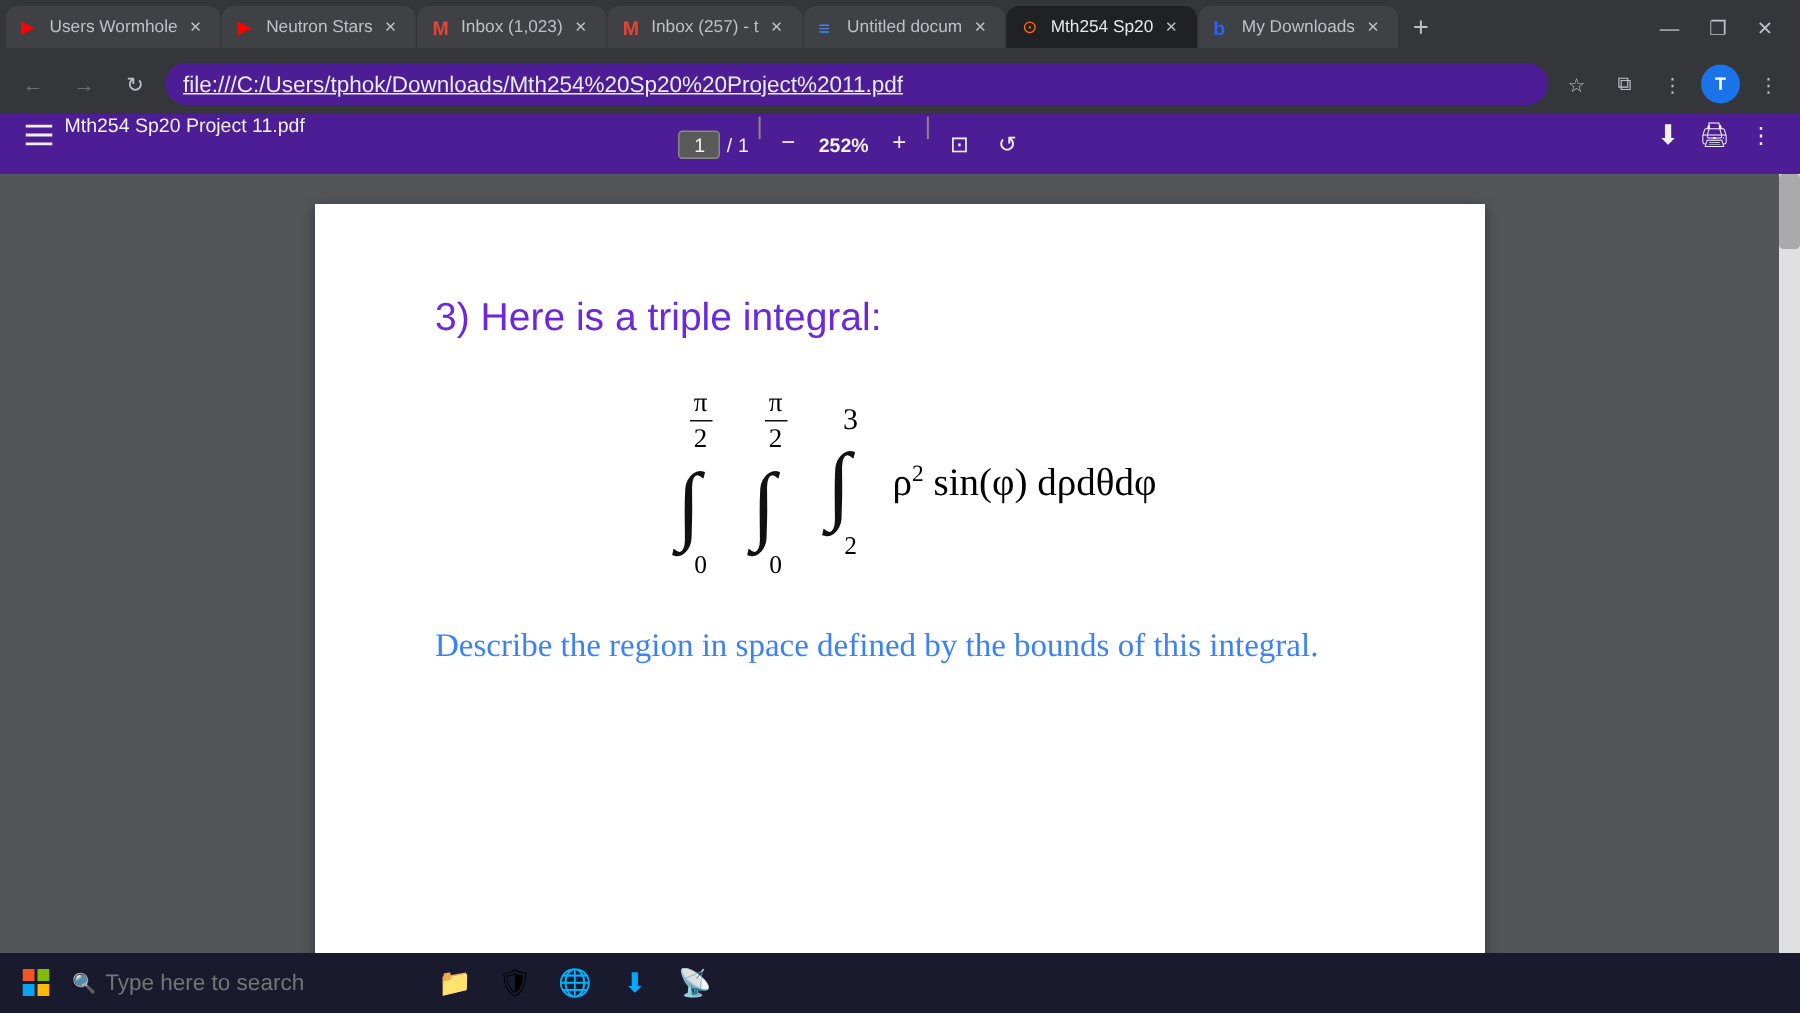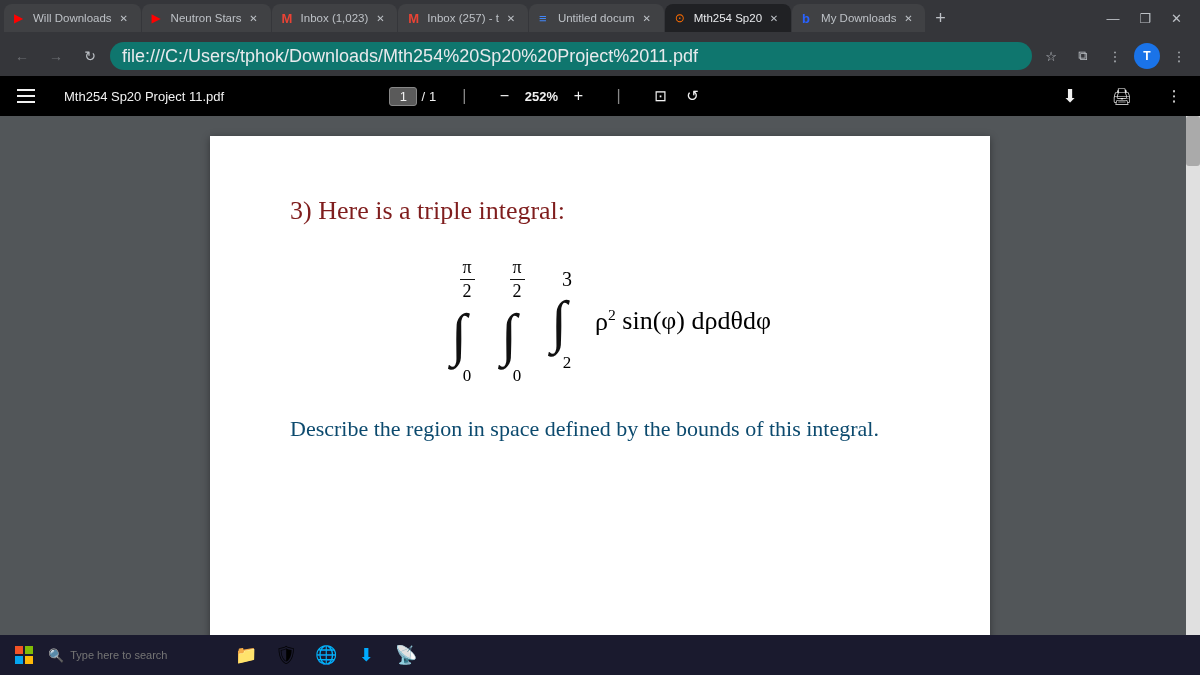--- a/index.html
+++ b/index.html
@@ -66,28 +66,29 @@
     }
     .nav-btn {
       width: 28px; height: 28px;
       border-radius: 50%;
       display: flex; align-items: center; justify-content: center;
       color: #bdc1c6; font-size: 14px; cursor: pointer;
     }
     .nav-btn.disabled { opacity: 0.4; }
     .address-input {
       flex: 1;
-      background: #0f766e;
+      background: #4c1d95;
       border: none;
       border-radius: 20px;
       height: 28px;
       padding: 0 12px;
       color: #e8eaed;
-      font-size: 18px;
+      font-size: 15px;
       outline: none;
+      text-decoration: underline;
     }
     .address-icons {
       display: flex; gap: 6px; align-items: center;
     }
     .addr-icon {
       width: 26px; height: 26px;
       border-radius: 50%;
       display: flex; align-items: center; justify-content: center;
       color: #bdc1c6; font-size: 13px; cursor: pointer;
     }
@@ -103,26 +104,25 @@
     .pdf-viewer {
       background: #525659;
       width: 100%;
       height: 599px;
       display: flex;
       flex-direction: column;
     }
 
     
     .pdf-toolbar {
-      background: #000000;
+      background: #4c1d95;
       height: 40px;
       display: flex;
-      align-items: center;
       padding: 0 12px;
-      gap: 24px;
+      gap: 3px;
       color: #f1f1f1;
       font-size: 13px;
       flex-shrink: 0;
     }
     .pdf-menu-btn {
       width: 28px; height: 28px;
       display: flex; align-items: center; justify-content: center;
       cursor: pointer; border-radius: 4px; color: #f1f1f1;
     }
     .pdf-title { flex: 1; font-size: 13px; color: #f1f1f1; }
@@ -176,24 +176,24 @@
       width: 780px;
       min-height: 520px;
       padding: 60px 80px 60px 80px;
       box-shadow: 0 2px 8px rgba(0,0,0,0.4);
       position: relative;
     }
 
     
     .problem-heading {
       font-size: 26px;
-      font-family: Liberation Serif, serif;
+      font-family: Liberation Sans, sans-serif;
       font-weight: normal;
       margin-bottom: 30px;
-      color: #7f1d1d;
+      color: #6d28d9;
     }
 
     
     .integral-container {
       display: flex;
       flex-direction: column;
       align-items: center;
       margin: 10px 0 30px 0;
     }
 
@@ -255,21 +255,21 @@
       font-size: 18px;
     }
     .frac-num { border-bottom: 1.5px solid #111; padding: 0 3px; line-height: 1.3; }
     .frac-den { padding: 0 3px; line-height: 1.3; }
 
     sup { font-size: 60%; vertical-align: super; }
 
     .description-text {
       font-size: 22px;
       font-family: 'Times New Roman', Times, serif;
-      color: #0c4a6e;
+      color: #3b82f6;
       margin-top: 10px;
     }
 
     
     .taskbar {
       position: fixed;
       bottom: 0;
       left: 0;
       width: 1200px;
       height: 40px;
@@ -327,21 +327,21 @@
       display: flex; align-items: center; justify-content: center;
       cursor: pointer;
     }
   </style>
 </head>
 <body>
 
 <div class="tab-bar">
   <div class="tab">
     <span class="tab-icon" style="color:#ff0000; font-size:12px;">▶</span>
-    <span class="tab-label">Will Downloads</span>
+    <span class="tab-label">Users Wormhole</span>
     <span class="tab-close">✕</span>
   </div>
   <div class="tab">
     <span class="tab-icon" style="color:#ff0000; font-size:12px;">▶</span>
     <span class="tab-label">Neutron Stars</span>
     <span class="tab-close">✕</span>
   </div>
   <div class="tab">
     <span class="tab-icon" style="color:#ea4335; font-size:13px; font-weight:bold;">M</span>
     <span class="tab-label">Inbox (1,023)</span>
@@ -483,21 +483,21 @@
   <div class="taskbar-start">
     <svg width="18" height="18" viewBox="0 0 18 18">
       <rect x="0" y="0" width="8" height="8" fill="#f35325"></rect>
       <rect x="10" y="0" width="8" height="8" fill="#81bc06"></rect>
       <rect x="0" y="10" width="8" height="8" fill="#05a6f0"></rect>
       <rect x="10" y="10" width="8" height="8" fill="#ffba08"></rect>
     </svg>
   </div>
   <div class="taskbar-search">
     <span class="taskbar-search-icon">🔍</span>
-    <input type="text" style="background: transparent; border: none; outline: none; color: rgb(204, 204, 204); font-size: 11px;" placeholder="Type here to search">
+    <input type="text" style="background: transparent; border: none; outline: none; color: rgb(204, 204, 204); font-size: 15px;" placeholder="Type here to search">
   </div>
   <div class="taskbar-apps">
     <div class="taskbar-app" style="font-size:18px;">📁</div>
     <div class="taskbar-app" style="font-size:18px;">🛡</div>
     <div class="taskbar-app" style="font-size:18px;">🌐</div>
     <div class="taskbar-app" style="font-size:18px; color:#00aaff;">⬇</div>
     <div class="taskbar-app" style="font-size:18px;">📡</div>
   </div>
   <div style="flex:1;"></div>
 </div>

